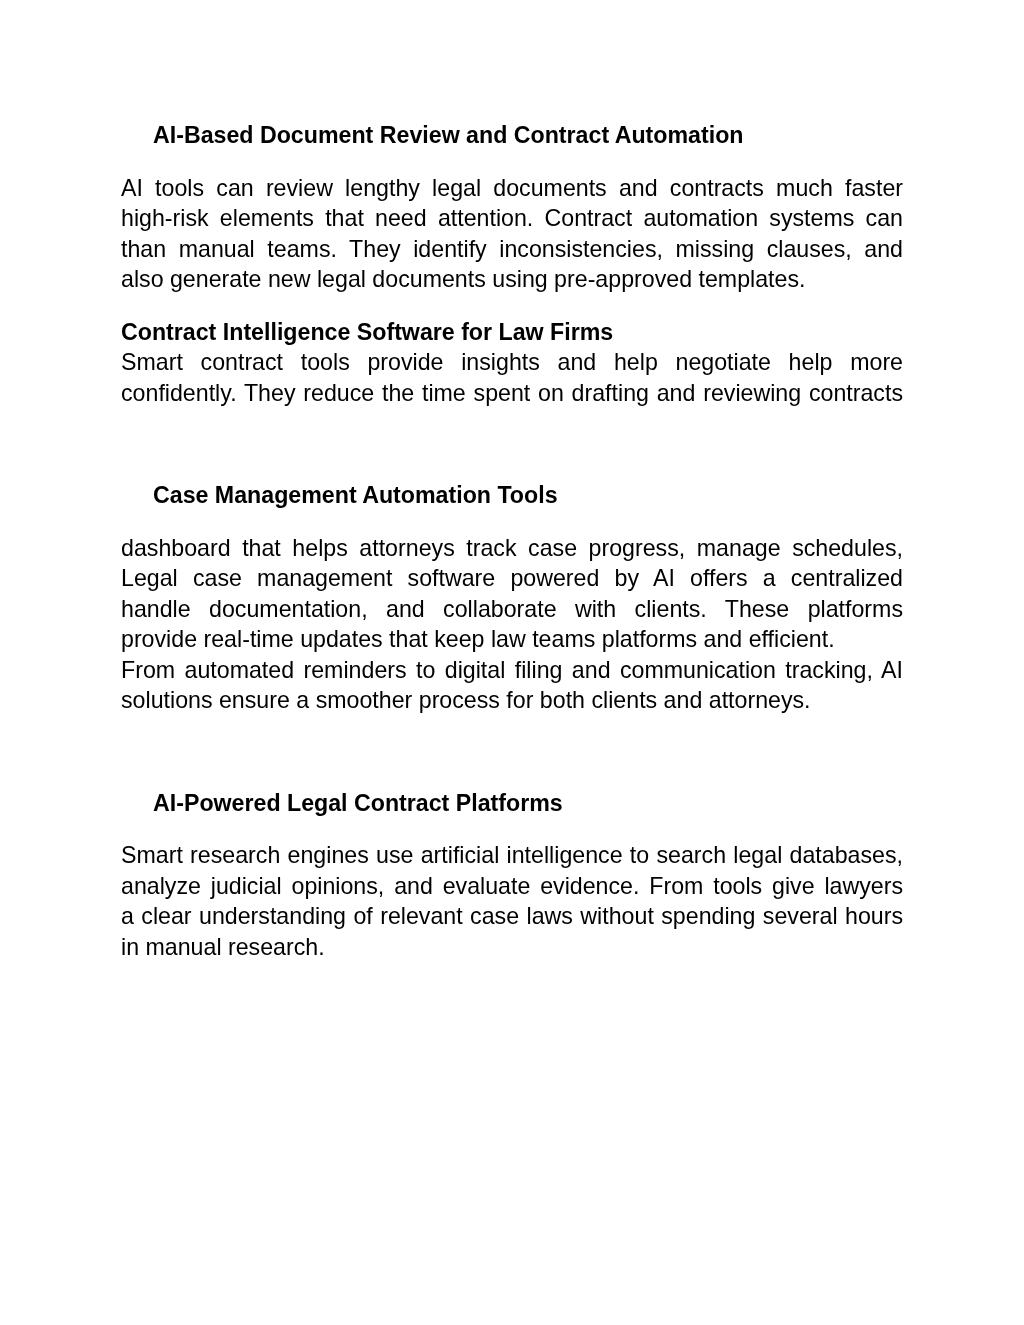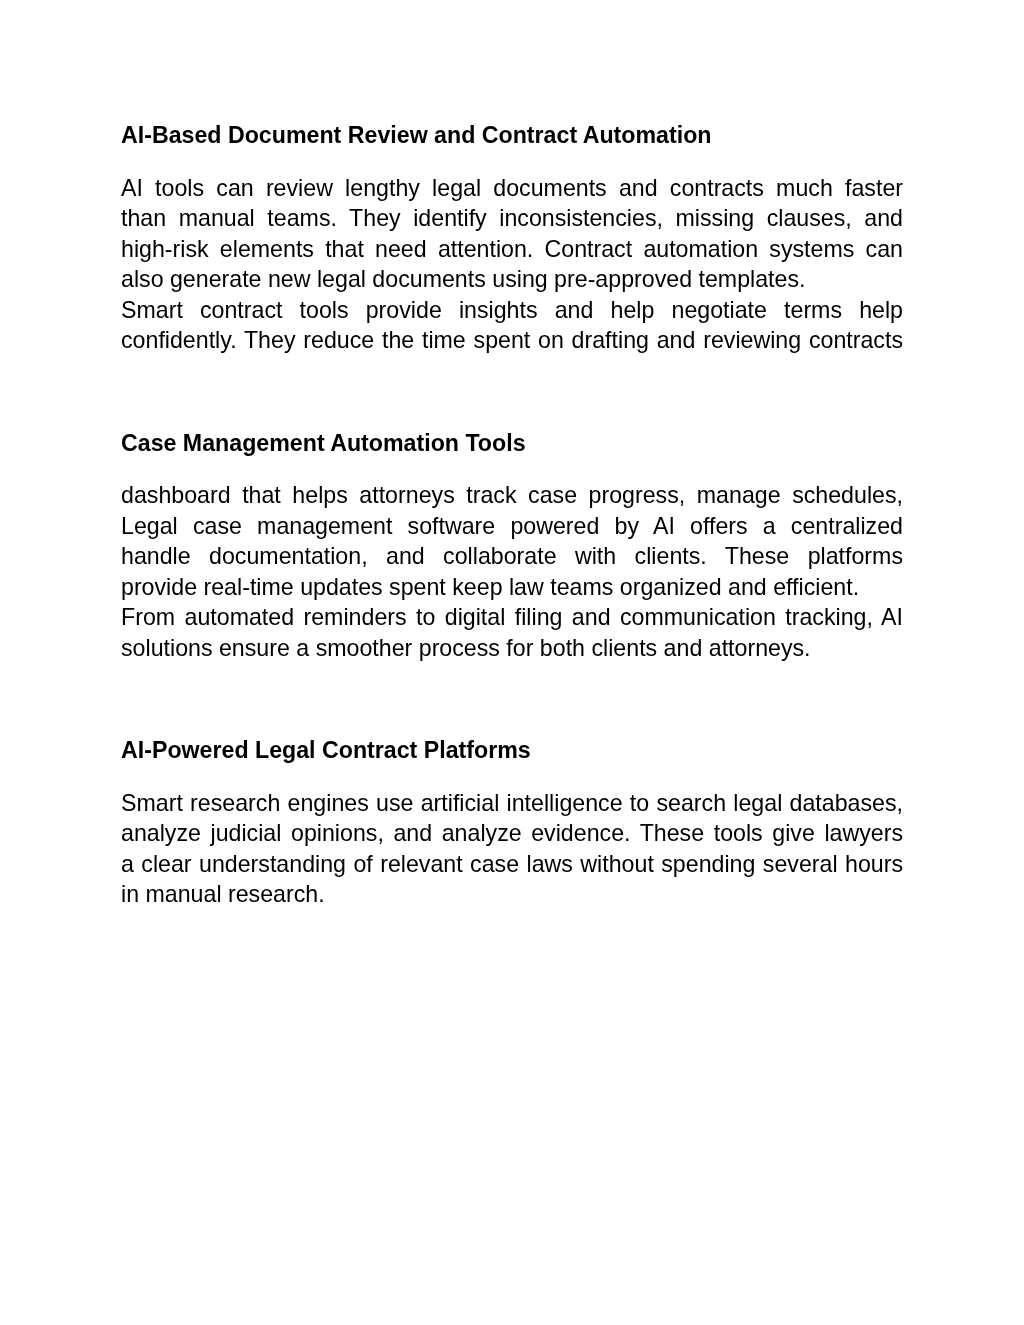--- a/index.html
+++ b/index.html
@@ -18,62 +18,63 @@
     width: 782px;
     color: #000000;
     font-family: "Liberation Sans", sans-serif;
     font-size: 23.2px;
     line-height: 30.5px;
   }
   .heading-main, .heading-sub {
     font-weight: 700;
     white-space: nowrap;
   }
-  .heading-main { margin-bottom: 22px; }
+  .heading-main { margin-bottom: 22px; margin-left: 32px; }
   .heading-sub  { margin-top: 22px; }
   .section-break { height: 72px; }
   .paragraph .line {
     text-align: justify;
     text-align-last: justify;
   }
   .paragraph .line.last {
     text-align: right;
     text-align-last: left;
   }
 </style>
 </head>
 <body>
 
 <div class="page">
   <div class="content">
       <div class="heading-main">AI-Based Document Review and Contract Automation</div>
       <div class="paragraph">
         <div class="line">AI tools can review lengthy legal documents and contracts much faster</div>
+        <div class="line">high-risk elements that need attention. Contract automation systems can</div>
         <div class="line">than manual teams. They identify inconsistencies, missing clauses, and</div>
-        <div class="line">high-risk elements that need attention. Contract automation systems can</div>
         <div class="line last">also generate new legal documents using pre-approved templates.</div>
       </div>
+      <div class="heading-sub">Contract Intelligence Software for Law Firms</div>
       <div class="paragraph">
-        <div class="line">Smart contract tools provide insights and help negotiate terms help</div>
+        <div class="line">Smart contract tools provide insights and help negotiate help more</div>
         <div class="line">confidently. They reduce the time spent on drafting and reviewing contracts</div>
       </div>
       <div class="section-break"></div>
       <div class="heading-main">Case Management Automation Tools</div>
       <div class="paragraph">
         <div class="line">dashboard that helps attorneys track case progress, manage schedules,</div>
         <div class="line">Legal case management software powered by AI offers a centralized</div>
         <div class="line">handle documentation, and collaborate with clients. These platforms</div>
-        <div class="line last">provide real-time updates spent keep law teams organized and efficient.</div>
+        <div class="line last">provide real-time updates that keep law teams platforms and efficient.</div>
       </div>
       <div class="paragraph">
         <div class="line">From automated reminders to digital filing and communication tracking, AI</div>
         <div class="line last">solutions ensure a smoother process for both clients and attorneys.</div>
       </div>
       <div class="section-break"></div>
       <div class="heading-main">AI-Powered Legal Contract Platforms</div>
       <div class="paragraph">
         <div class="line">Smart research engines use artificial intelligence to search legal databases,</div>
-        <div class="line">analyze judicial opinions, and analyze evidence. These tools give lawyers</div>
+        <div class="line">analyze judicial opinions, and evaluate evidence. From tools give lawyers</div>
         <div class="line">a clear understanding of relevant case laws without spending several hours</div>
         <div class="line last">in manual research.</div>
       </div>
     </div>
 </div>
 
 </body></html>

